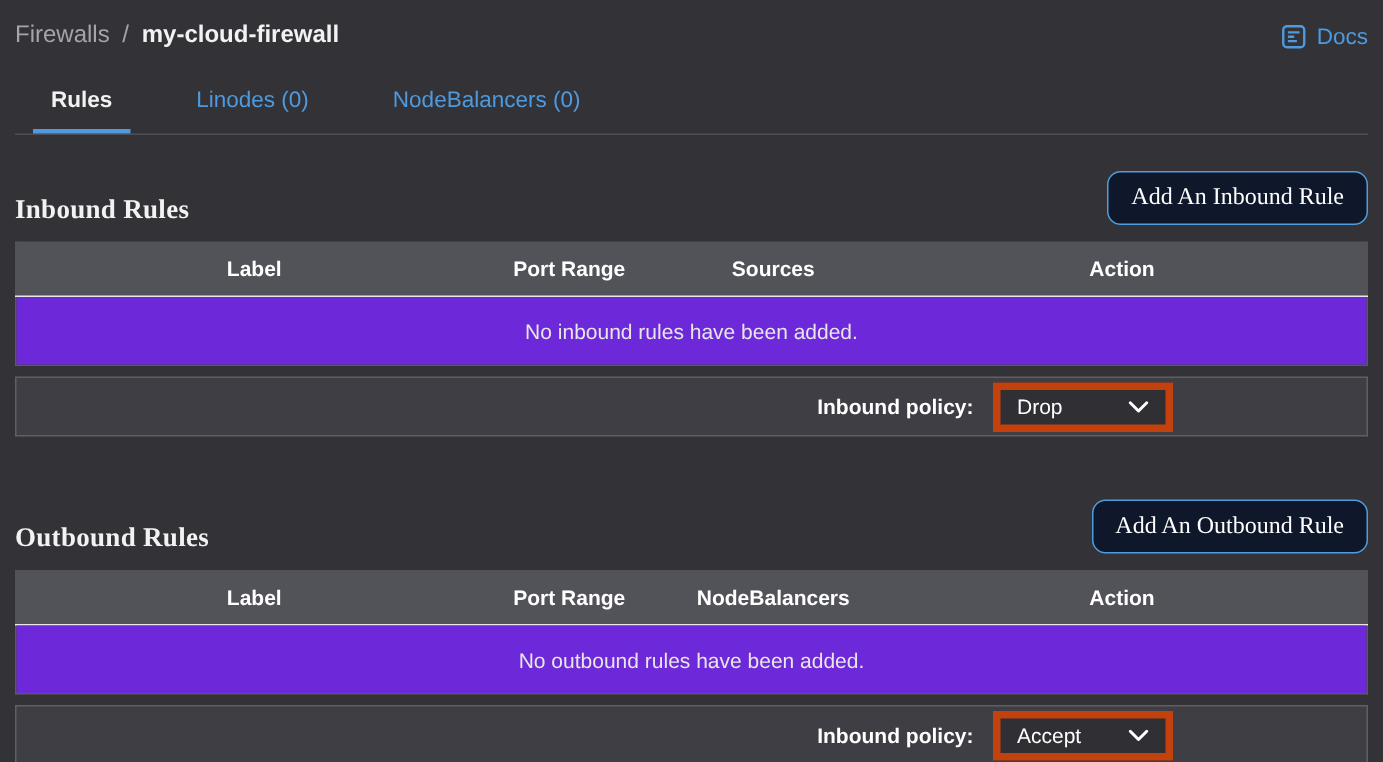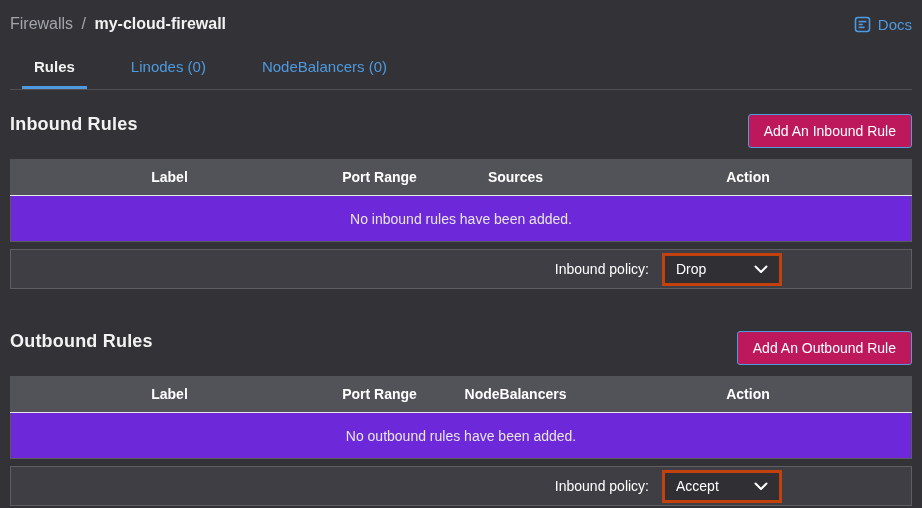--- a/index.html
+++ b/index.html
@@ -40,29 +40,29 @@
     border-bottom: 3px solid transparent;
     color: #4f9ade;
   }
   .tab.active {
     color: #f2f2f2; font-weight: bold;
     border-bottom-color: #4f9ade;
   }
 
   
   .section-header {
-    display: flex; justify-content: space-between; align-items: flex-start;
-    margin-top: 24px; margin-bottom: 12px;
+    display: flex; justify-content: space-between; align-items: flex-end;
+    margin-top: 24px; margin-bottom: 12px; font-family: Liberation Serif, serif;
   }
   .section-header.second { margin-top: 42px; }
   .section-title { font-size: 18px; font-weight: bold; color: #f2f2f2; letter-spacing: .2px; }
   .add-btn {
-    background: #be185d; color: #fff; border: 1px solid #4f9dde;
-    font-family: inherit; font-size: 14px;
-    padding: 8px 15px; border-radius: 3px; cursor: pointer;
+    background: #0f172a; color: #fff; border: 1px solid #4f9dde;
+    font-family: inherit; font-size: 16px;
+    padding: 8px 15px; border-radius: 9px; cursor: pointer;
   }
 
   
   .rule-table { border: 1px solid #5a5a5f; border-top: none; }
   .thead {
     display: grid;
     grid-template-columns: 285px 135px 137px auto;
     align-items: center;
     background: #525259; height: 37px;
     padding-left: 17px; margin: -1px -1px 0 -1px;
@@ -76,24 +76,24 @@
   }
 
   
   .policy-row {
     margin-top: 7px;
     background: #3e3e44; border: 1px solid #5f5f63;
     height: 40px;
     display: flex; align-items: center; justify-content: flex-end;
     padding-right: 129px;
   }
-  .policy-label { font-size: 14px; font-weight: normal; color: #fff; margin-right: 13px; }
+  .policy-label { font-size: 14px; font-weight: bold; color: #fff; margin-right: 13px; }
   .policy-select {
     width: 120px; height: 33px;
-    background: #2f2f34; border: 3px solid #c2410c;
+    background: #2f2f34; border: 5px solid #c2410c;
     display: flex; align-items: center; justify-content: space-between;
     padding: 0 11px; font-size: 14px; color: #fff; cursor: pointer;
   }
   .policy-select svg { display: block; }
 </style>
 </head>
 <body>
 
 <div class="page">
 

